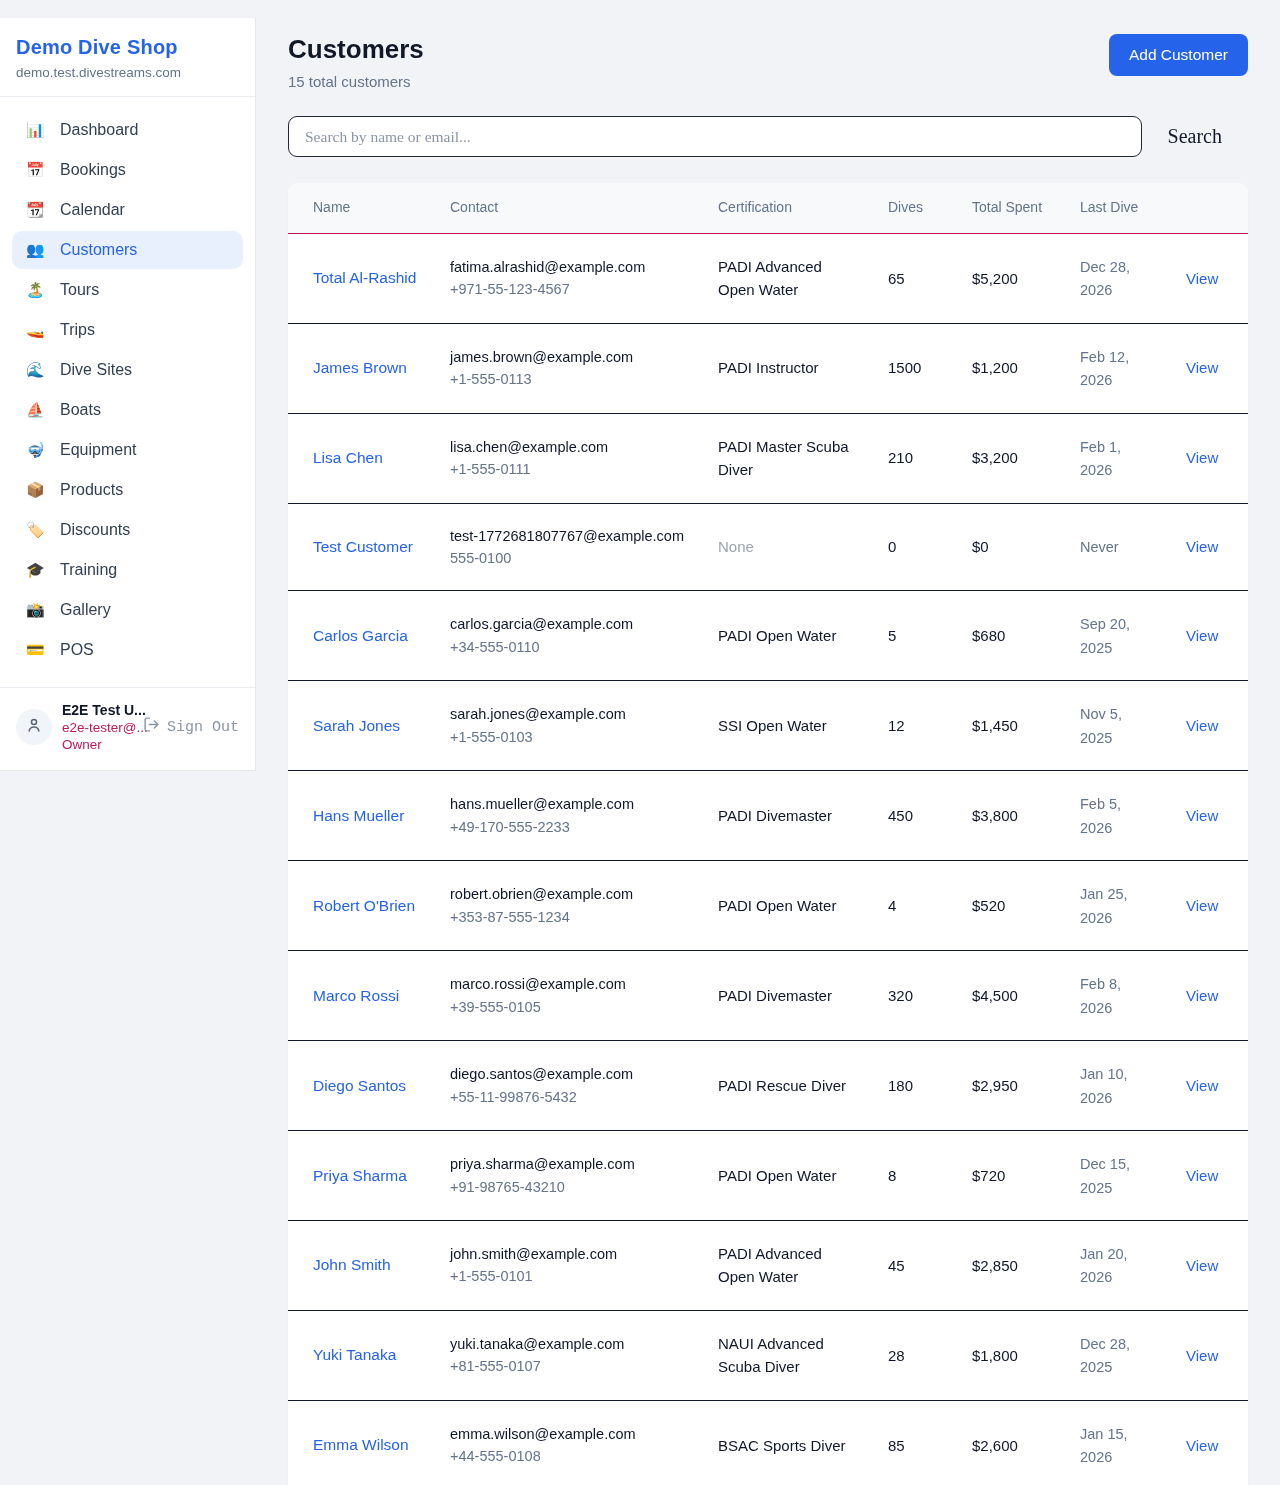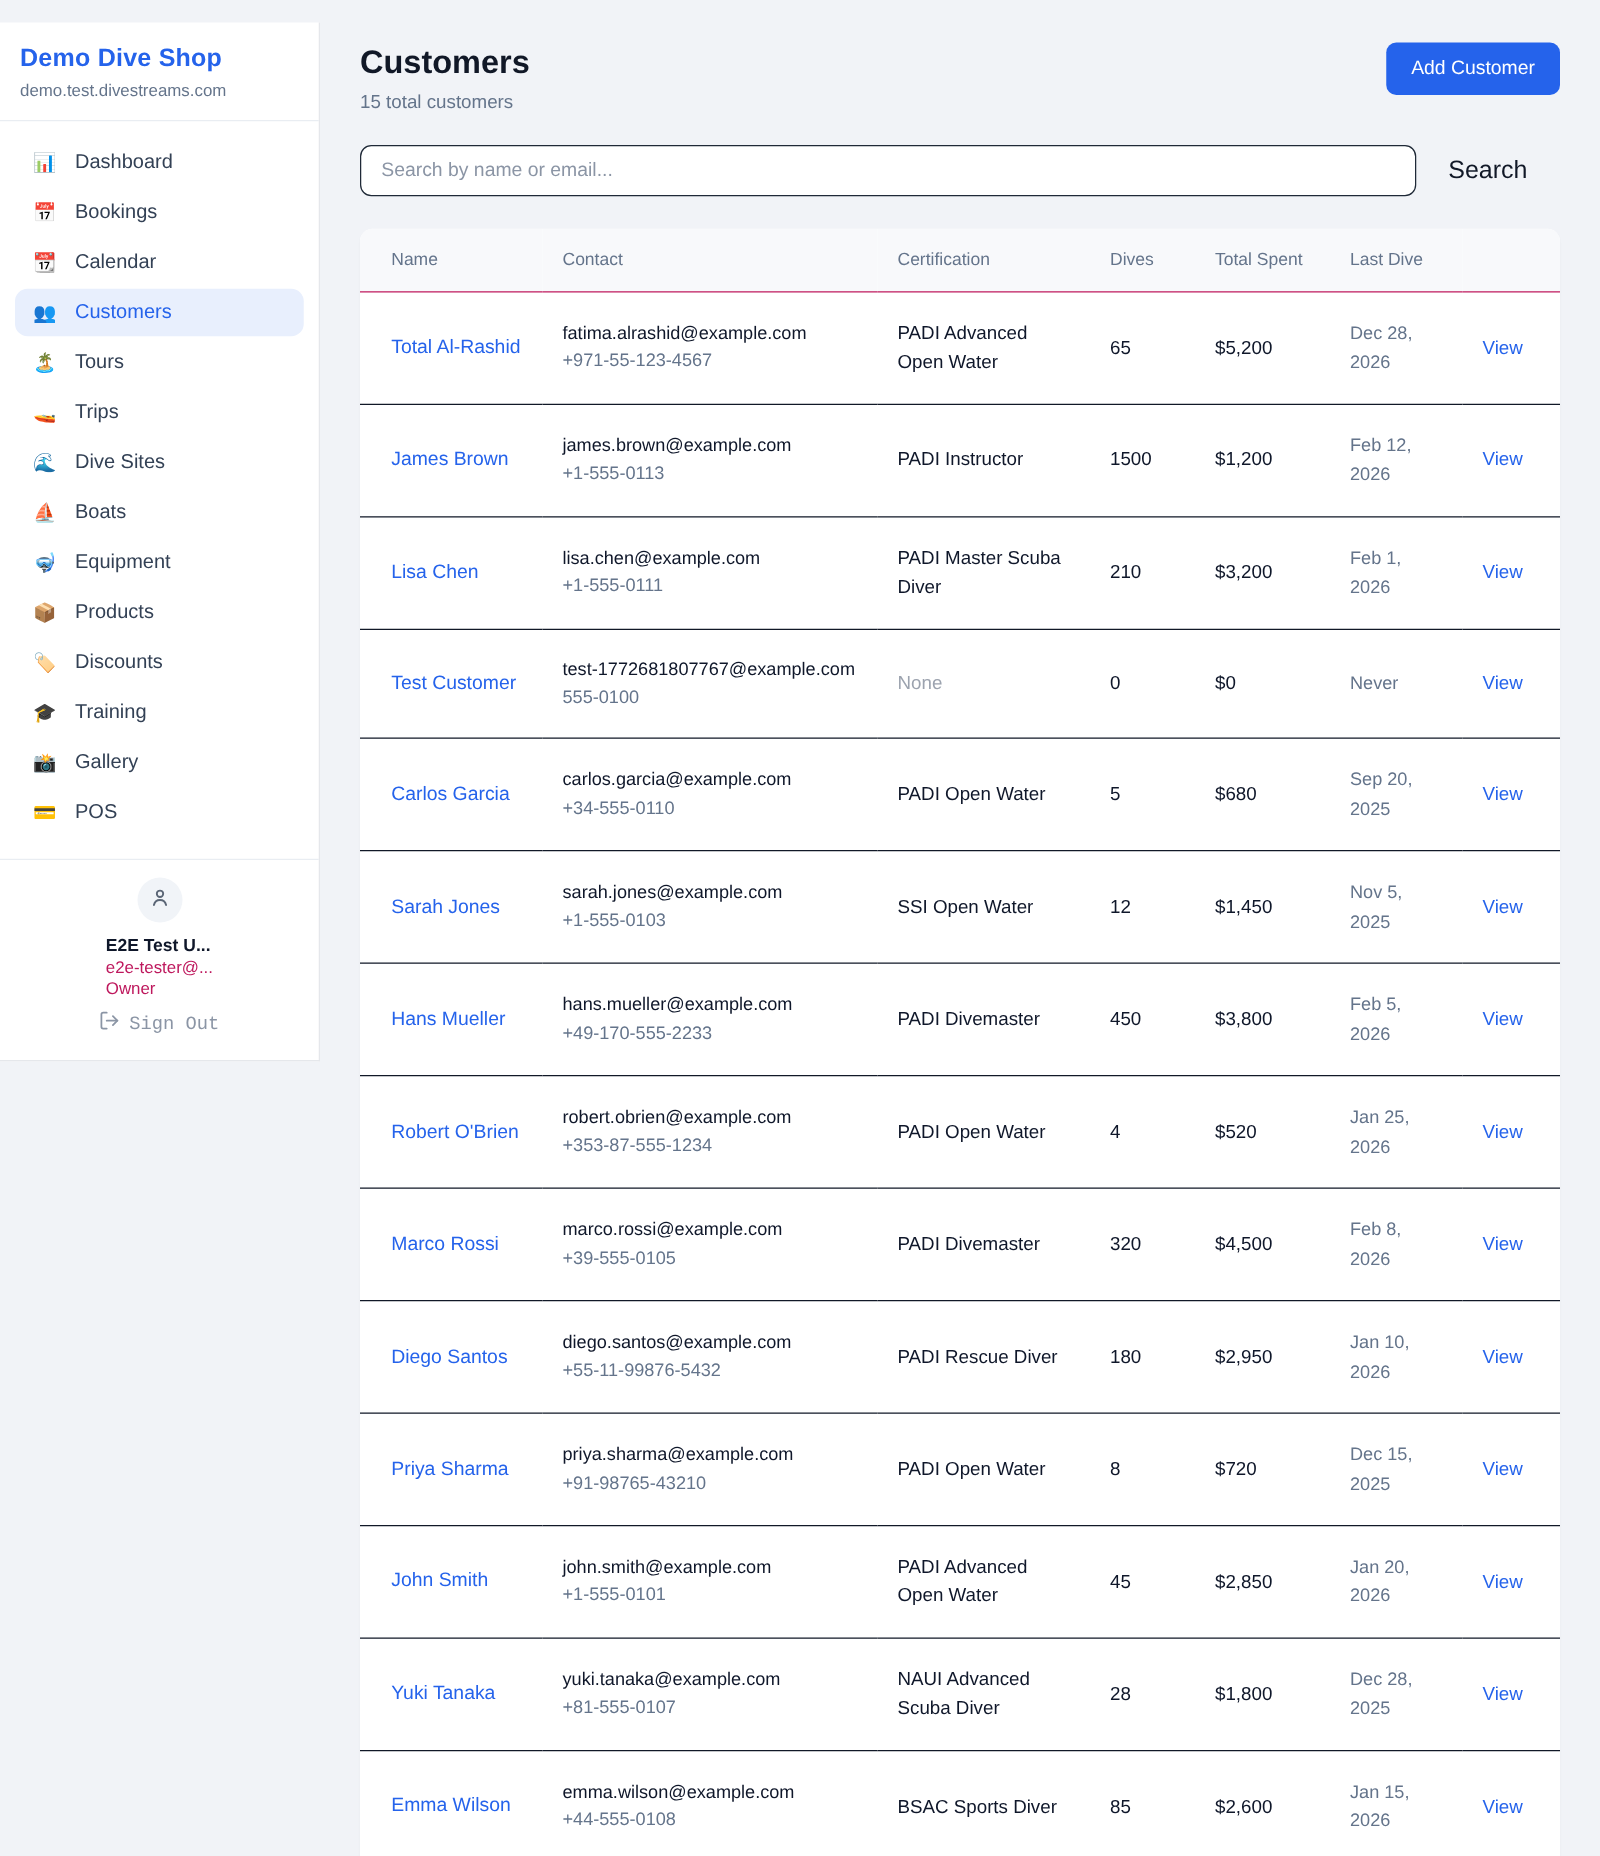--- a/index.html
+++ b/index.html
@@ -59,21 +59,20 @@
     font-size: 15px;
     text-align: center;
     flex: 0 0 auto;
   }
   .sidebar-footer {
     border-top: 1px solid #e9edf2;
     padding: 14px 16px 18px 16px;
     display: flex;
     align-items: center;
     gap: 10px;
-    flex-direction: column;
   }
   .avatar {
     width: 36px; height: 36px;
     border-radius: 50%;
     background: #f1f4f8;
     display: flex;
     align-items: center;
     justify-content: center;
     flex: 0 0 auto;
   }
@@ -131,20 +130,21 @@
     border: none;
     border-radius: 8px;
     padding: 12px 20px;
     cursor: pointer;
     font-family: inherit;
   }
   .search-row {
     margin-top: 26px;
     display: flex;
     align-items: center;
+    font-family: Liberation Serif, serif;
   }
   .search-input {
     flex: 1;
     height: 41px;
     border: 1.5px solid #1f2937;
     border-radius: 9px;
     padding: 0 16px;
     font-size: 15.5px;
     font-family: inherit;
     color: #0f172a;

